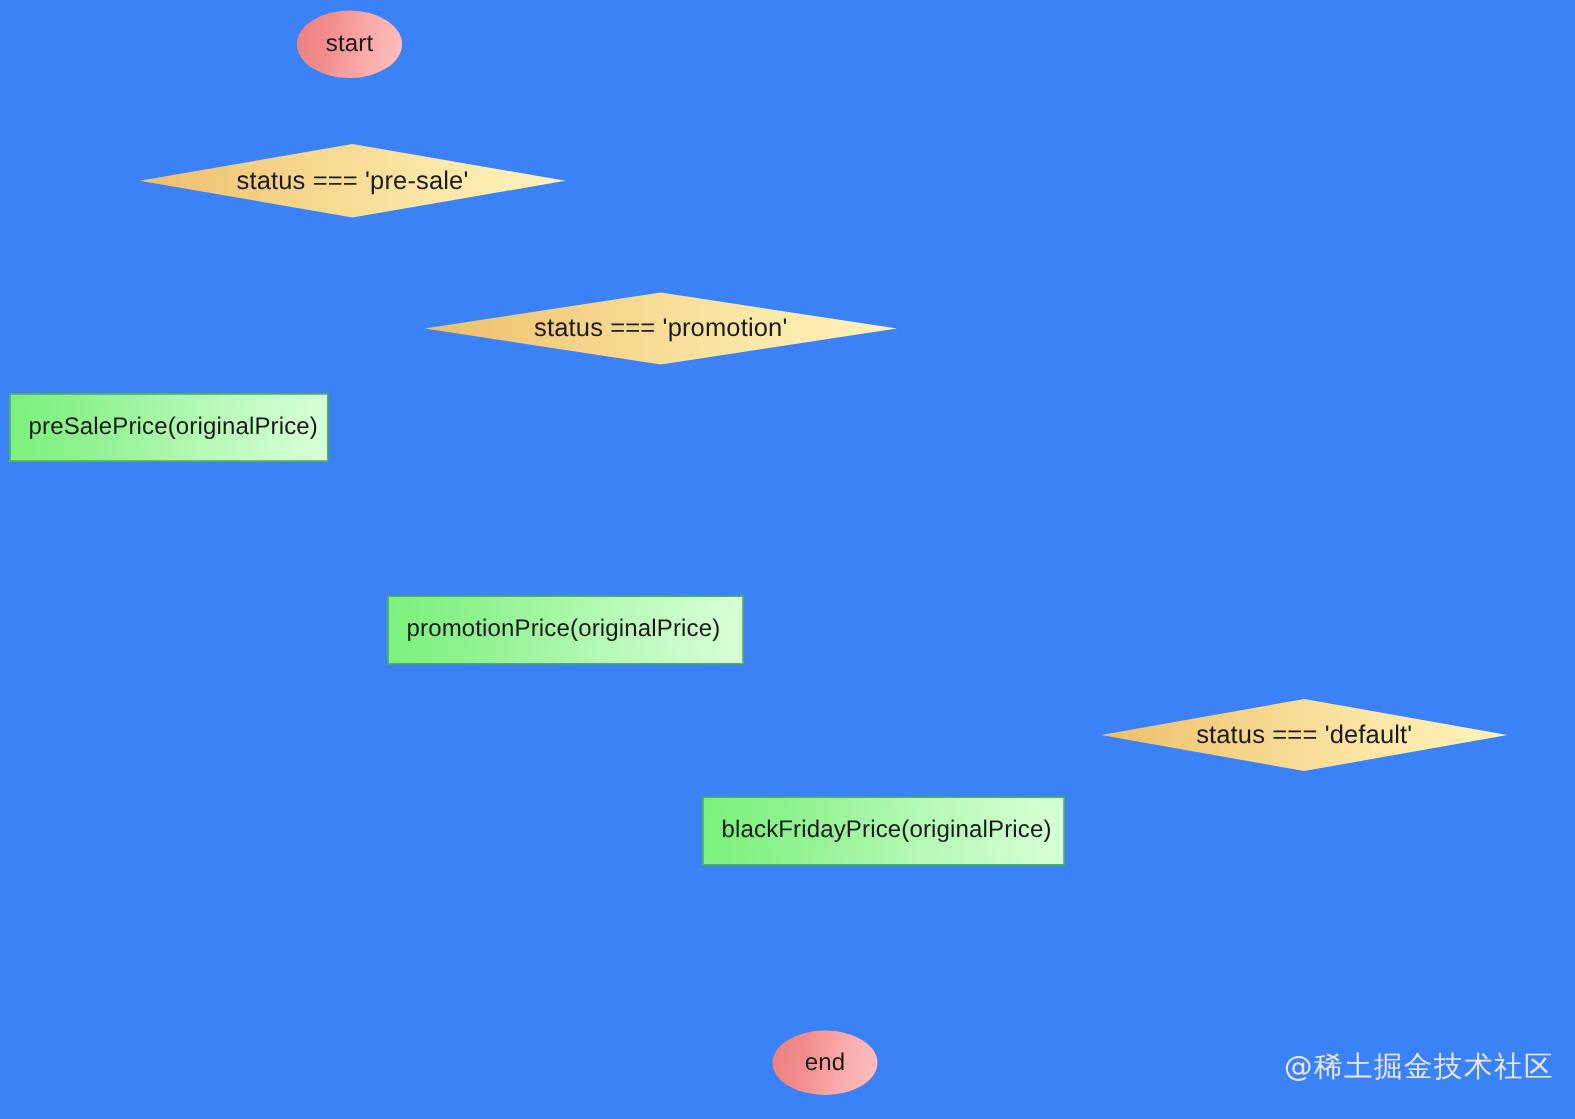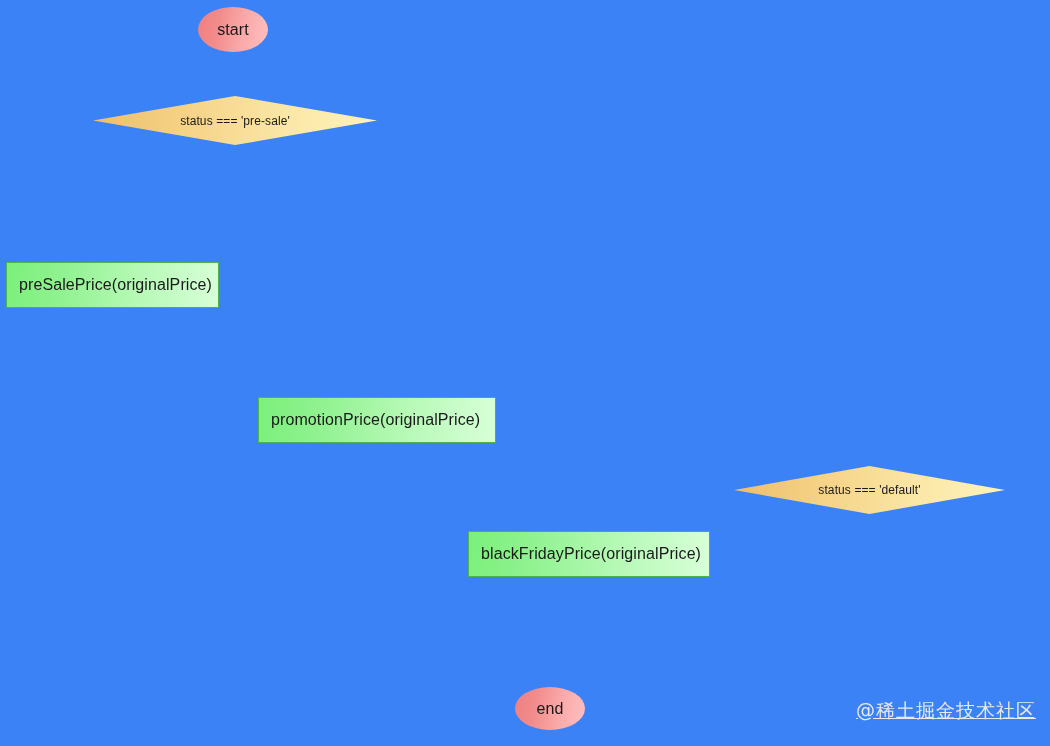--- a/index.html
+++ b/index.html
@@ -61,21 +61,21 @@
   .decision-label {
     position: absolute;
     left: 0;
     top: 0;
     width: 100%;
     height: 100%;
     display: flex;
     align-items: center;
     justify-content: center;
     color: #1a1a1a;
-    font-size: 12px;
+    font-size: 17px;
     letter-spacing: 0.1px;
     pointer-events: none;
   }
 
   
   .watermark {
     position: absolute;
     color: #e8e8e8;
     font-size: 19px;
     letter-spacing: 1px;
@@ -100,20 +100,34 @@
           <stop offset="35%" stop-color="#f6d489"></stop>
           <stop offset="70%" stop-color="#fbe8a8"></stop>
           <stop offset="100%" stop-color="#fff2bb"></stop>
         </linearGradient>
       </defs>
       <polygon points="50,0 100,50 50,100 0,50" fill="url(#gradDiamond1)"></polygon>
     </svg>
     <div class="decision-label">status === 'pre-sale'</div>
   </div>
 
+  <div class="node decision" id="n-dec-promo" style="left: 283px; top: 195px; width: 315px; height: 48px;">
+    <svg viewBox="0 0 100 100" preserveAspectRatio="none">
+      <defs>
+        <linearGradient id="gradDiamond2" x1="0" y1="0" x2="1" y2="0">
+          <stop offset="0%" stop-color="#edbe6b"></stop>
+          <stop offset="35%" stop-color="#f6d489"></stop>
+          <stop offset="70%" stop-color="#fbe8a8"></stop>
+          <stop offset="100%" stop-color="#fff2bb"></stop>
+        </linearGradient>
+      </defs>
+      <polygon points="50,0 100,50 50,100 0,50" fill="url(#gradDiamond2)"></polygon>
+    </svg>
+    <div class="decision-label">status === 'promotion'</div>
+  </div>
 
 
   <div class="node decision" id="n-dec-def" style="left: 734px; top: 466px; width: 271px; height: 48px;">
     <svg viewBox="0 0 100 100" preserveAspectRatio="none">
       <defs>
         <linearGradient id="gradDiamond4" x1="0" y1="0" x2="1" y2="0">
           <stop offset="0%" stop-color="#edbe6b"></stop>
           <stop offset="35%" stop-color="#f6d489"></stop>
           <stop offset="70%" stop-color="#fbe8a8"></stop>
           <stop offset="100%" stop-color="#fff2bb"></stop>
@@ -134,15 +148,15 @@
 
   <div class="node process" id="n-proc-bf" style="left: 437px; top: 531px; width: 242px; height: 46px; margin-left: 31px;">
     <span>blackFridayPrice(originalPrice)</span>
   </div>
 
 
   <div class="node terminator" id="n-end" style="left: 515px; top: 687px; width: 70px; height: 43px; text-align: center;">
     <span>end</span>
   </div>
 
-  <div class="watermark" id="wm" style="left: 856px; top: 698px; text-decoration: underline;">@稀土掘金技术社区</div>
+  <div class="watermark" id="wm" style="left: 856px; top: 698px;">@稀土掘金技术社区</div>
 
 </div>
 
 </body></html>

